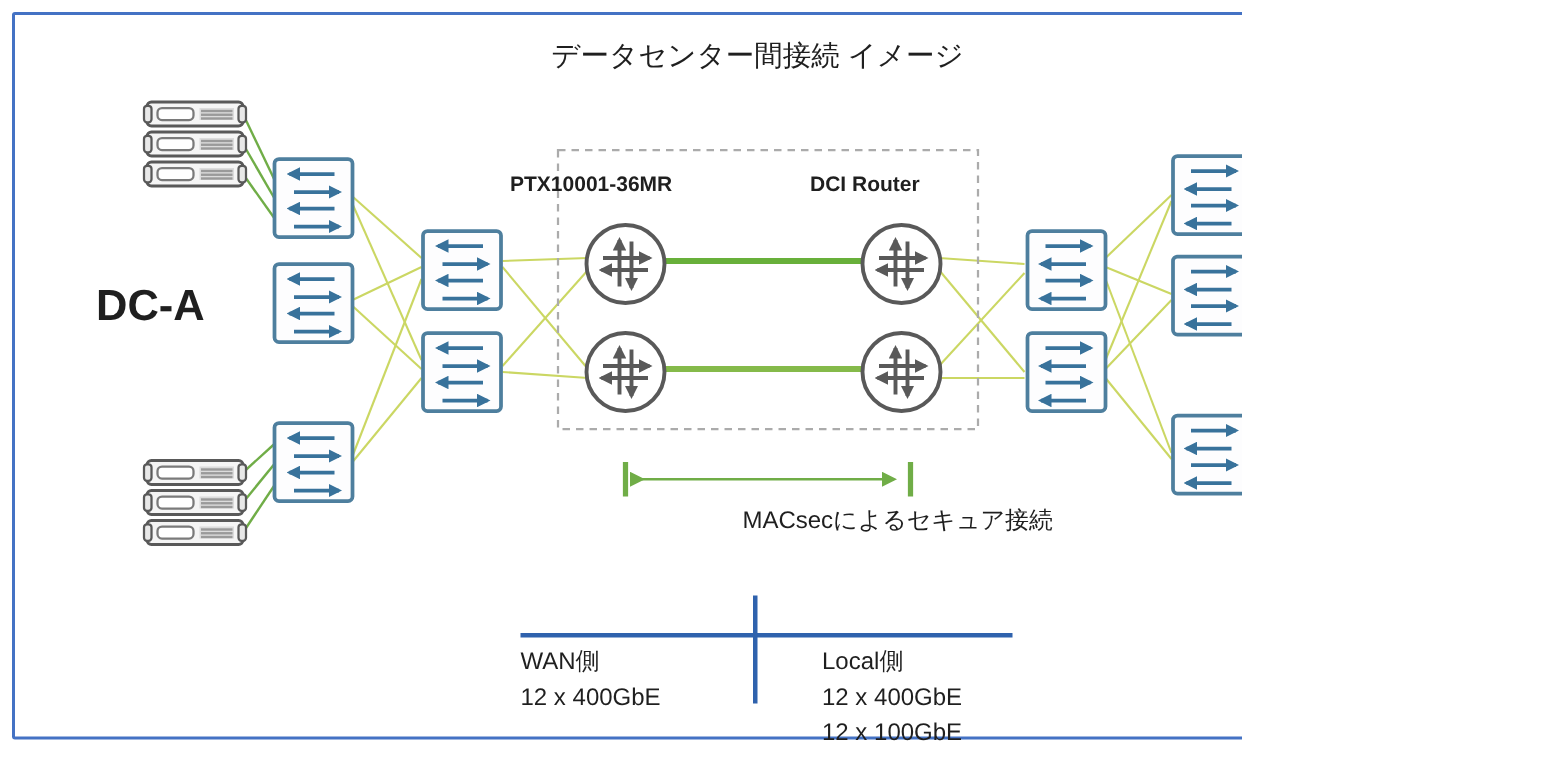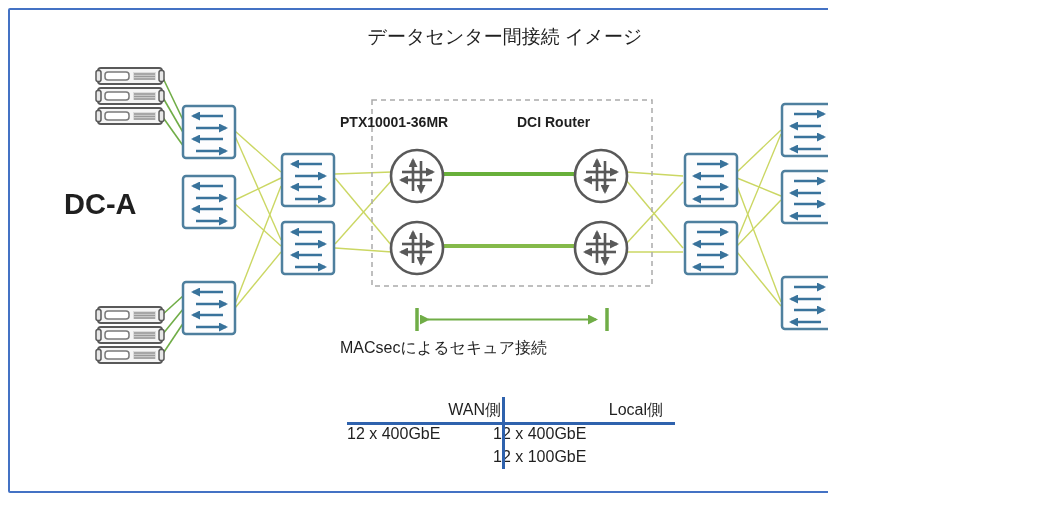--- a/index.html
+++ b/index.html
@@ -9,21 +9,21 @@
   }
   html,body{margin:0;padding:0;background:#fff;}
   body{font-family:"Liberation Sans","DejaVu Sans",sans-serif;color:var(--text);}
   .canvas{position:relative;width:828px;height:510px;background:#fff;overflow:hidden;}
   .frame{position:absolute;left:8px;top:8px;width:1014px;height:481px;border:2px solid var(--frame);border-radius:2px;}
   svg.layer{position:absolute;left:0;top:0;}
   .lbl{position:absolute;white-space:nowrap;}
   .title{left:0;top:24px;width:1010px;text-align:center;font-size:19px;}
   .node-lbl{font-weight:bold;font-size:14px;}
   .dc-lbl{font-weight:bold;font-size:29px;}
-  .macsec{left:340px;top:337px;width:380px;text-align:left;font-size:16px;line-height:22px;}
+  .macsec{left:322px;top:337px;width:380px;text-align:right;font-size:16px;line-height:22px;}
   
   .link-server{stroke:var(--link-green);stroke-width:1.6;}
   .fabric{stroke:var(--fabric);stroke-width:1.4;}
   .dci-a{stroke:var(--dci-top);stroke-width:4;}
   .dci-b{stroke:var(--dci-bottom);stroke-width:4;}
   .meas-bar{stroke:var(--link-green);stroke-width:3.5;}
   .meas-line{stroke:var(--link-green);stroke-width:1.8;}
   .dash-rect{fill:none;stroke:var(--dash-gray);stroke-width:1.5;stroke-dasharray:5 4;}
   .sw-body{fill:#fdfdfe;stroke:var(--switch-border);stroke-width:2.5;}
   .sw-arrow{stroke:var(--switch-arrow);stroke-width:2.5;fill:none;}
@@ -32,22 +32,22 @@
   .srv-body{fill:#f5f5f5;stroke:var(--device-gray);stroke-width:2;}
   .srv-tab{fill:#e8e8e8;stroke:var(--device-gray);stroke-width:1.5;}
   .srv-bezel{fill:#ffffff;stroke:#7a7a7a;stroke-width:1.5;}
   .srv-grille line{stroke:#9a9a9a;stroke-width:1.6;}
   .srv-grille rect{fill:#dcdcdc;stroke:none;}
   .mk-blue{fill:var(--switch-arrow);} .mk-gray{fill:var(--device-gray);} .mk-green{fill:var(--link-green);}
   
   .dci-table{position:absolute;left:347px;top:399px;width:328px;height:70px;font-size:16px;}
   .dci-table .col{position:absolute;top:0;}
   .col-wan{left:0;width:154px;}
-  .col-local{left:146px;width:170px;}
-  .dci-table .th{height:23px;line-height:22px;text-align:right;}
+  .col-local{left:158px;width:170px;padding-left:43px;}
+  .dci-table .th{height:23px;line-height:22px;text-align:left;margin-top:32px;}
   .dci-table .td{height:22px;line-height:22px;text-align:left;padding-top:1px;}
   .divider-h{position:absolute;left:0;top:23px;width:328px;height:2.5px;background:var(--table-line);}
   .divider-v{position:absolute;left:155px;top:-2px;width:2.5px;height:72px;background:var(--table-line);}
 </style>
 </head>
 <body>
 
 <div class="canvas">
   <div class="frame"></div>
 
@@ -189,21 +189,21 @@
       <line class="meas-bar" x1="417" y1="308" x2="417" y2="331"></line>
       <line class="meas-bar" x1="607" y1="308" x2="607" y2="331"></line>
       <line class="meas-line" x1="428" y1="319.5" x2="596" y2="319.5" marker-start="url(#mGreen)" marker-end="url(#mGreen)"></line>
     </g>
   </svg>
 
   <div class="lbl title">データセンター間接続 イメージ</div>
   <div class="lbl dc-lbl" style="left:64px;top:188px;">DC-A</div>
   <div class="lbl dc-lbl" style="left:874px;top:172px;">DC-B</div>
   <div class="lbl node-lbl" style="left:340px;top:114px;">PTX10001-36MR</div>
-  <div class="lbl node-lbl" style="left:517px;top:114px;">DCI Router</div>
+  <div class="lbl node-lbl" style="left:540px;top:114px;">DCI Router</div>
 
   <div class="lbl macsec">
     <div>MACsecによるセキュア接続</div>
   </div>
 
   <div class="dci-table">
     <div class="col col-wan">
       <div class="th">WAN側</div>
       <div class="td">12 x 400GbE</div>
     </div>

